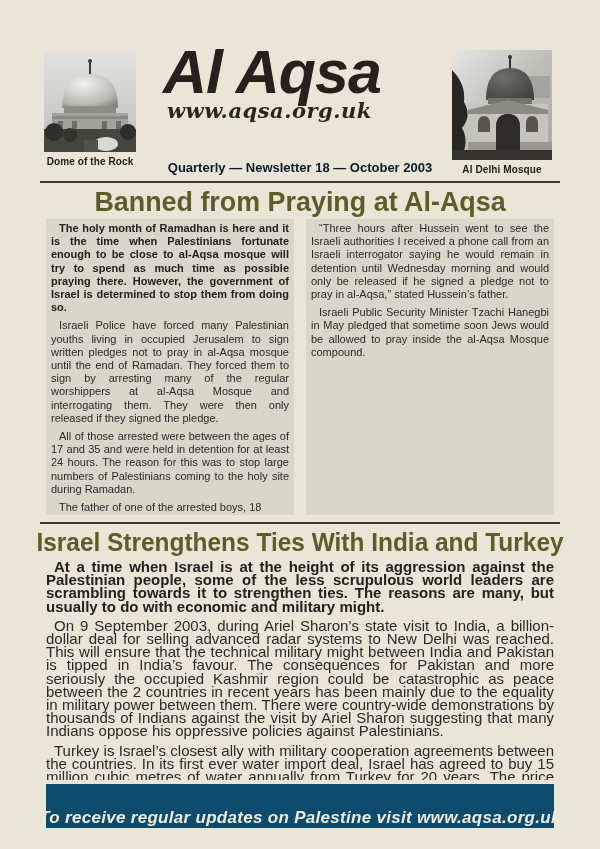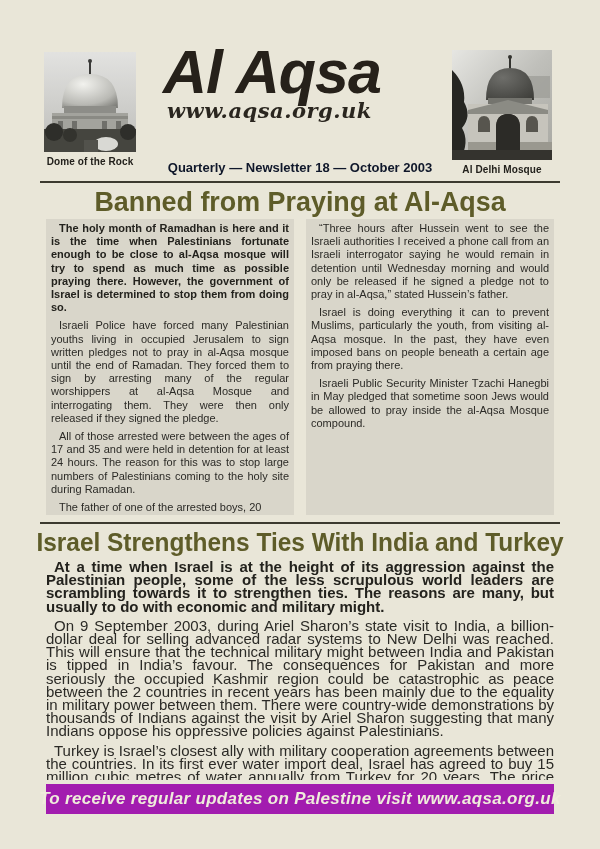--- a/index.html
+++ b/index.html
@@ -82,23 +82,23 @@
   .article-body{
     position:absolute;left:46px;top:560px;width:508px;height:220px;
     overflow:hidden;
   }
   .article-body p{
     font-size:15px;line-height:13.2px;margin-bottom:6px;
   }
 
   
   .banner{
-    position:absolute;left:46px;top:784px;width:508px;height:30px;
-    background:#a21caf;
-    display:flex;align-items:center;justify-content:center;
+    position:absolute;left:46px;top:784px;width:508px;height:44px;
+    background:#0c4a6e;
+    display:flex;align-items:flex-end;justify-content:center;
     box-sizing:border-box;
   }
   .banner-text{
     font-style:italic;font-weight:bold;
     font-size:17px;color:#efecdb;letter-spacing:0.3px;
     white-space:nowrap;
   }
 </style>
 </head>
 <body>
@@ -178,25 +178,24 @@
 
   <div class="issue-line">Quarterly — Newsletter 18 — October 2003</div>
   <div class="rule rule-1"></div>
 
   <div class="headline headline-1">Banned from Praying at Al-Aqsa</div>
   <div class="columns">
     <div class="col">
         <p class="bold">The holy month of Ramadhan is here and it is the time when Palestinians fortunate enough to be close to al-Aqsa mosque will try to spend as much time as possible praying there. However, the government of Israel is determined to stop them from doing so.</p>
         <p>Israeli Police have forced many Palestinian youths living in occupied Jerusalem to sign written pledges not to pray in al-Aqsa mosque until the end of Ramadan. They forced them to sign by arresting many of the regular worshippers at al-Aqsa Mosque and interrogating them. They were then only released if they signed the pledge.</p>
         <p>All of those arrested were between the ages of 17 and 35 and were held in detention for at least 24 hours. The reason for this was to stop large numbers of Palestinians coming to the holy site during Ramadan.</p>
-        <p>The father of one of the arrested boys, 20</p>
+        <p>The father of one of the arrested boys, 18</p>
       </div>
     <div class="col">
         <p>“Three hours after Hussein went to see the Israeli authorities I received a phone call from an Israeli interrogator saying he would remain in detention until Wednesday morning and would only be released if he signed a pledge not to pray in al-Aqsa,” stated Hussein’s father.</p>
-        <p>Israel is doing everything it can to prevent Muslims, particularly the youth, from visiting al-Aqsa mosque. In the past, they have even imposed bans on people beneath a certain age from praying there.</p>
         <p>Israeli Public Security Minister Tzachi Hanegbi in May pledged that sometime soon Jews would be allowed to pray inside the al-Aqsa Mosque compound.</p>
       </div>
   </div>
 
   <div class="rule rule-2"></div>
 
   <div class="headline headline-2">Israel Strengthens Ties With India and Turkey</div>
   <div class="article-body">
       <p class="bold">At a time when Israel is at the height of its aggression against the Palestinian people, some of the less scrupulous world leaders are scrambling towards it to strengthen ties. The reasons are many, but usually to do with economic and military might.</p>
       <p>On 9 September 2003, during Ariel Sharon’s state visit to India, a billion-dollar deal for selling advanced radar systems to New Delhi was reached. This will ensure that the technical military might between India and Pakistan is tipped in India’s favour. The consequences for Pakistan and more seriously the occupied Kashmir region could be catastrophic as peace between the 2 countries in recent years has been mainly due to the equality in military power between them. There were country-wide demonstrations by thousands of Indians against the visit by Ariel Sharon suggesting that many Indians oppose his oppressive policies against Palestinians.</p>

